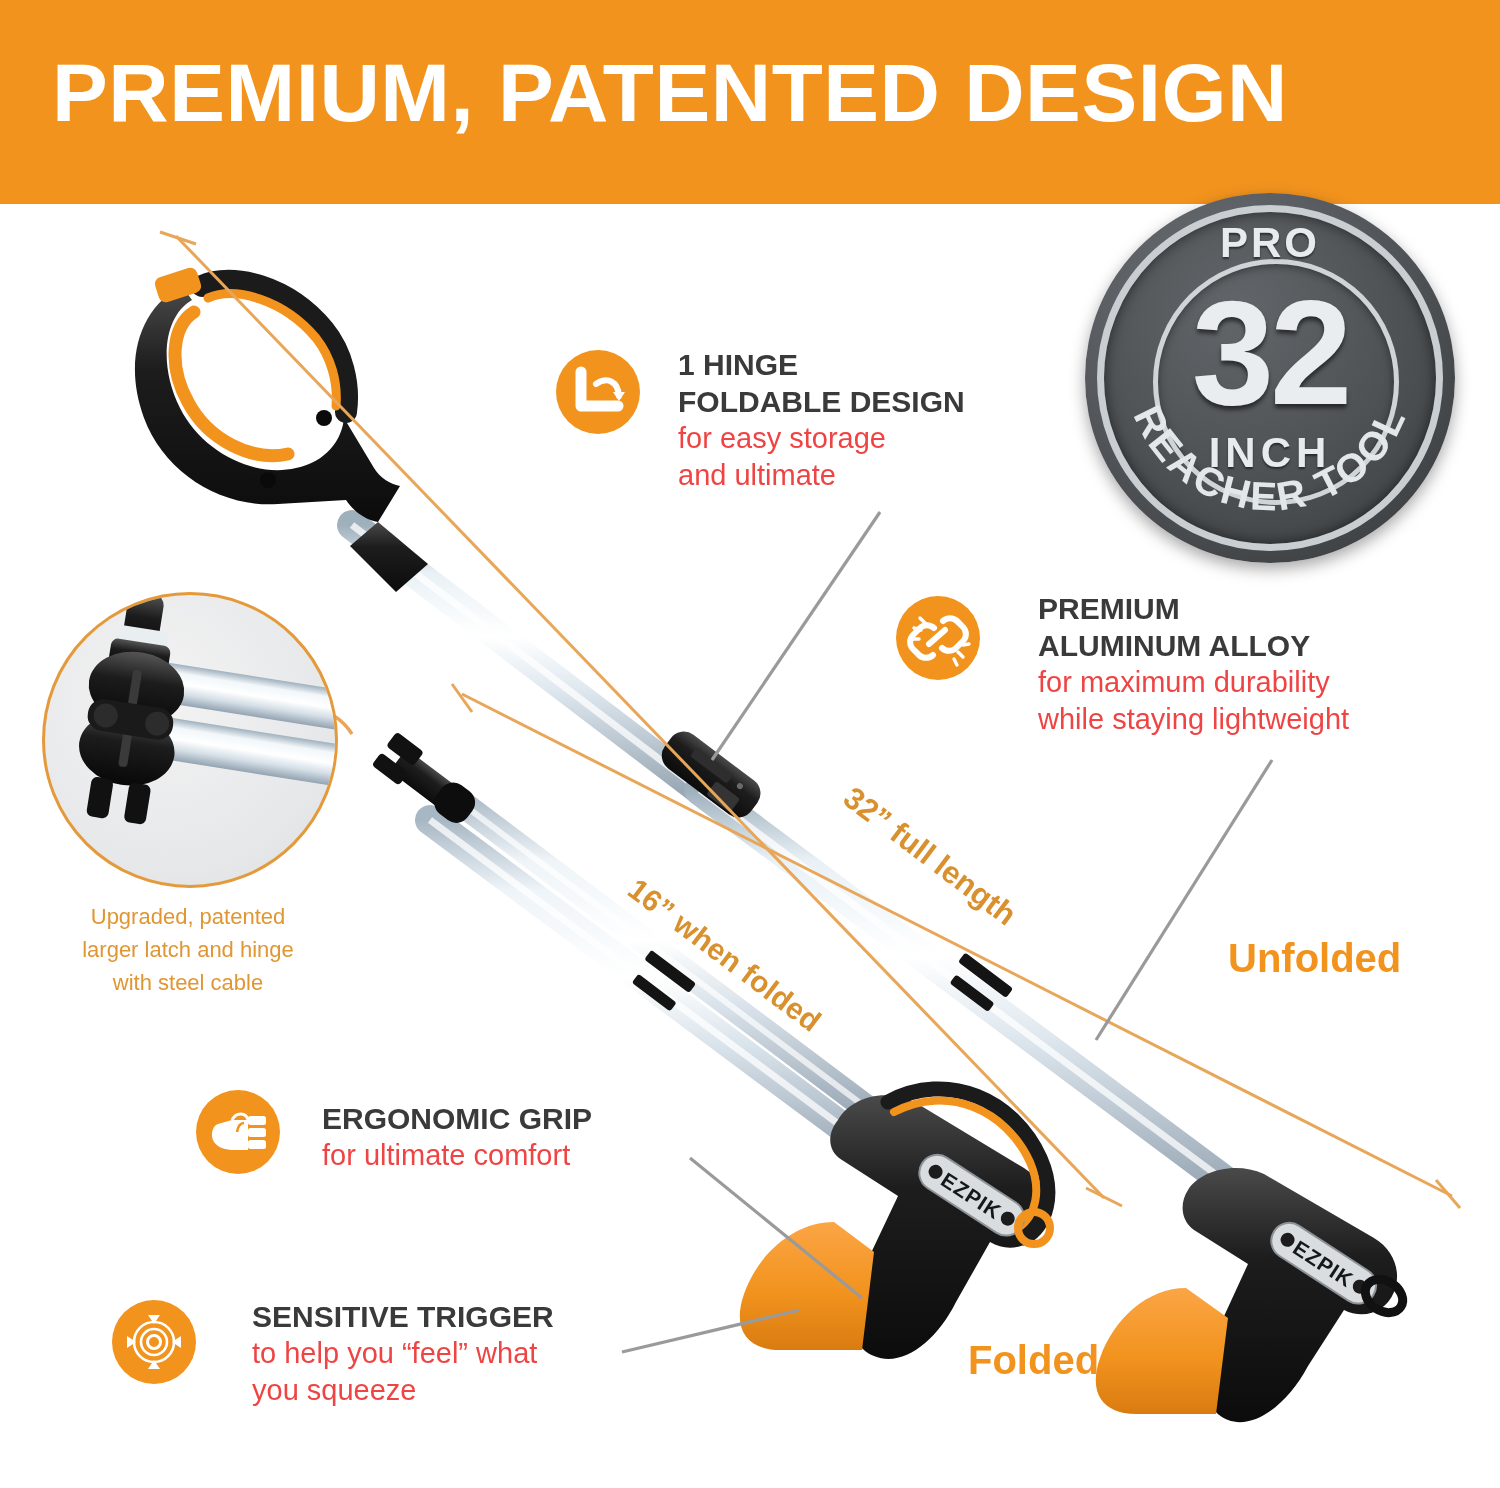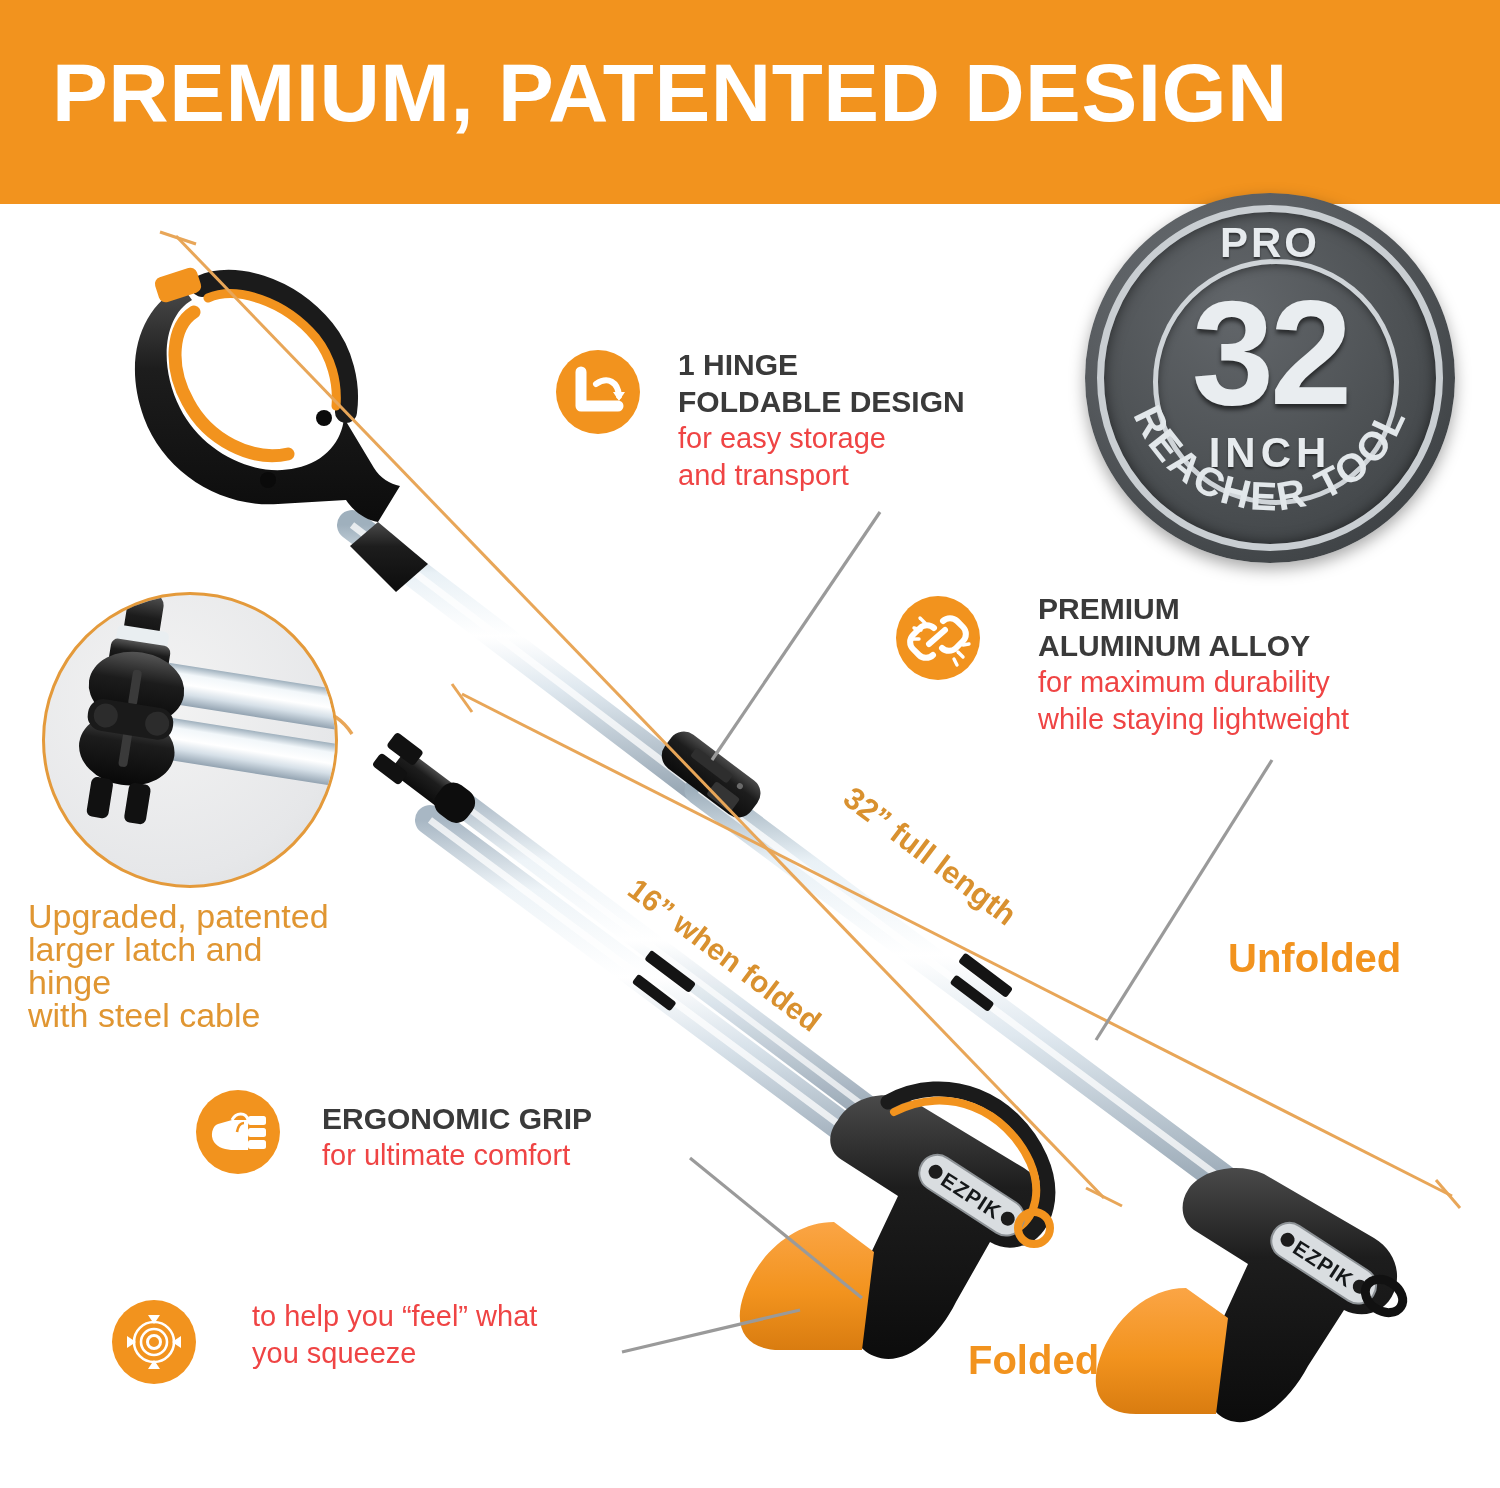--- a/index.html
+++ b/index.html
@@ -81,22 +81,22 @@
   }
 
   
   .inset-circle{
     position:absolute;left:42px;top:592px;width:290px;height:290px;border-radius:50%;
     border:3px solid #E49A3B;
     background:radial-gradient(circle at 40% 35%, #f3f3f3 0%, #e6e7e9 70%, #dcdee0 100%);
     overflow:hidden;
   }
   .inset-caption{
-    position:absolute;left:28px;top:900px;width:320px;text-align:left;
-    color:#E09632;font-size:34px;line-height:33px;
+    position:absolute;left:28px;top:900px;width:320px;text-align:center;
+    color:#E09632;font-size:22px;line-height:33px;
   }
 
   
   .state-label{
     position:absolute;font-size:40px;font-weight:bold;color:#F2931E;
     white-space:nowrap;
   }
 
   
   .dim-label{
@@ -314,21 +314,21 @@
       <svg width="84" height="84" viewBox="0 0 84 84">
         <path d="M25 22 L25 56 L62 56" fill="none" stroke="#fff" stroke-width="11" stroke-linecap="round" stroke-linejoin="round"></path>
         <path d="M40 34 C 52 26, 62 32, 63 46" fill="none" stroke="#fff" stroke-width="6" stroke-linecap="round"></path>
         <path d="M57 42 L63 51 L69 42 Z" fill="#fff"></path>
       </svg>
     </div>
     <div class="f-text" style="left:122px;top:-4px;">
       <div class="f-head">1 HINGE</div>
       <div class="f-head">FOLDABLE DESIGN</div>
       <div class="f-sub">for easy storage</div>
-      <div class="f-sub">and transport</div>
+      <div class="f-sub">and ultimate</div>
     </div>
   </div>
 
   <div class="feature" style="left:896px;top:596px;">
     <div class="f-icon">
       <svg width="84" height="84" viewBox="0 0 84 84">
         <g fill="none" stroke="#fff" stroke-width="6" stroke-linecap="round">
           <path d="M47 25 a10 10 0 0 1 14 0 l6 6 a10 10 0 0 1 0 14 l-7 7 a10 10 0 0 1 -14 0"></path>
           <path d="M37 59 a10 10 0 0 1 -14 0 l-6 -6 a10 10 0 0 1 0 -14 l7 -7 a10 10 0 0 1 14 0"></path>
           <path d="M33 48 L49 34"></path>
@@ -374,20 +374,21 @@
         <circle cx="42" cy="42" r="20" fill="none" stroke="#fff" stroke-width="2.6"></circle>
         <circle cx="42" cy="42" r="13" fill="none" stroke="#fff" stroke-width="2.6"></circle>
         <circle cx="42" cy="42" r="6.5" fill="none" stroke="#fff" stroke-width="3"></circle>
         <path d="M36 15 L48 15 L42 24 Z" fill="#fff"></path>
         <path d="M36 69 L48 69 L42 60 Z" fill="#fff"></path>
         <path d="M15 36 L15 48 L24 42 Z" fill="#fff"></path>
         <path d="M69 36 L69 48 L60 42 Z" fill="#fff"></path>
       </svg>
     </div>
     <div class="f-text" style="left:140px;top:-2px;">
+      <div class="f-head">SENSITIVE TRIGGER</div>
       <div class="f-sub">to help you “feel” what</div>
       <div class="f-sub">you squeeze</div>
     </div>
   </div>
 
   <div class="dim-label" style="left:858px;top:780px;font-size:31px;transform:rotate(37deg);transform-origin:left top;">32” full length</div>
 
   <div class="dim-label" style="left:642px;top:872px;font-size:30px;transform:rotate(37deg);transform-origin:left top;">16” when folded</div>
 
   <div class="state-label" style="left:1228px;top:936px;">Unfolded</div>

